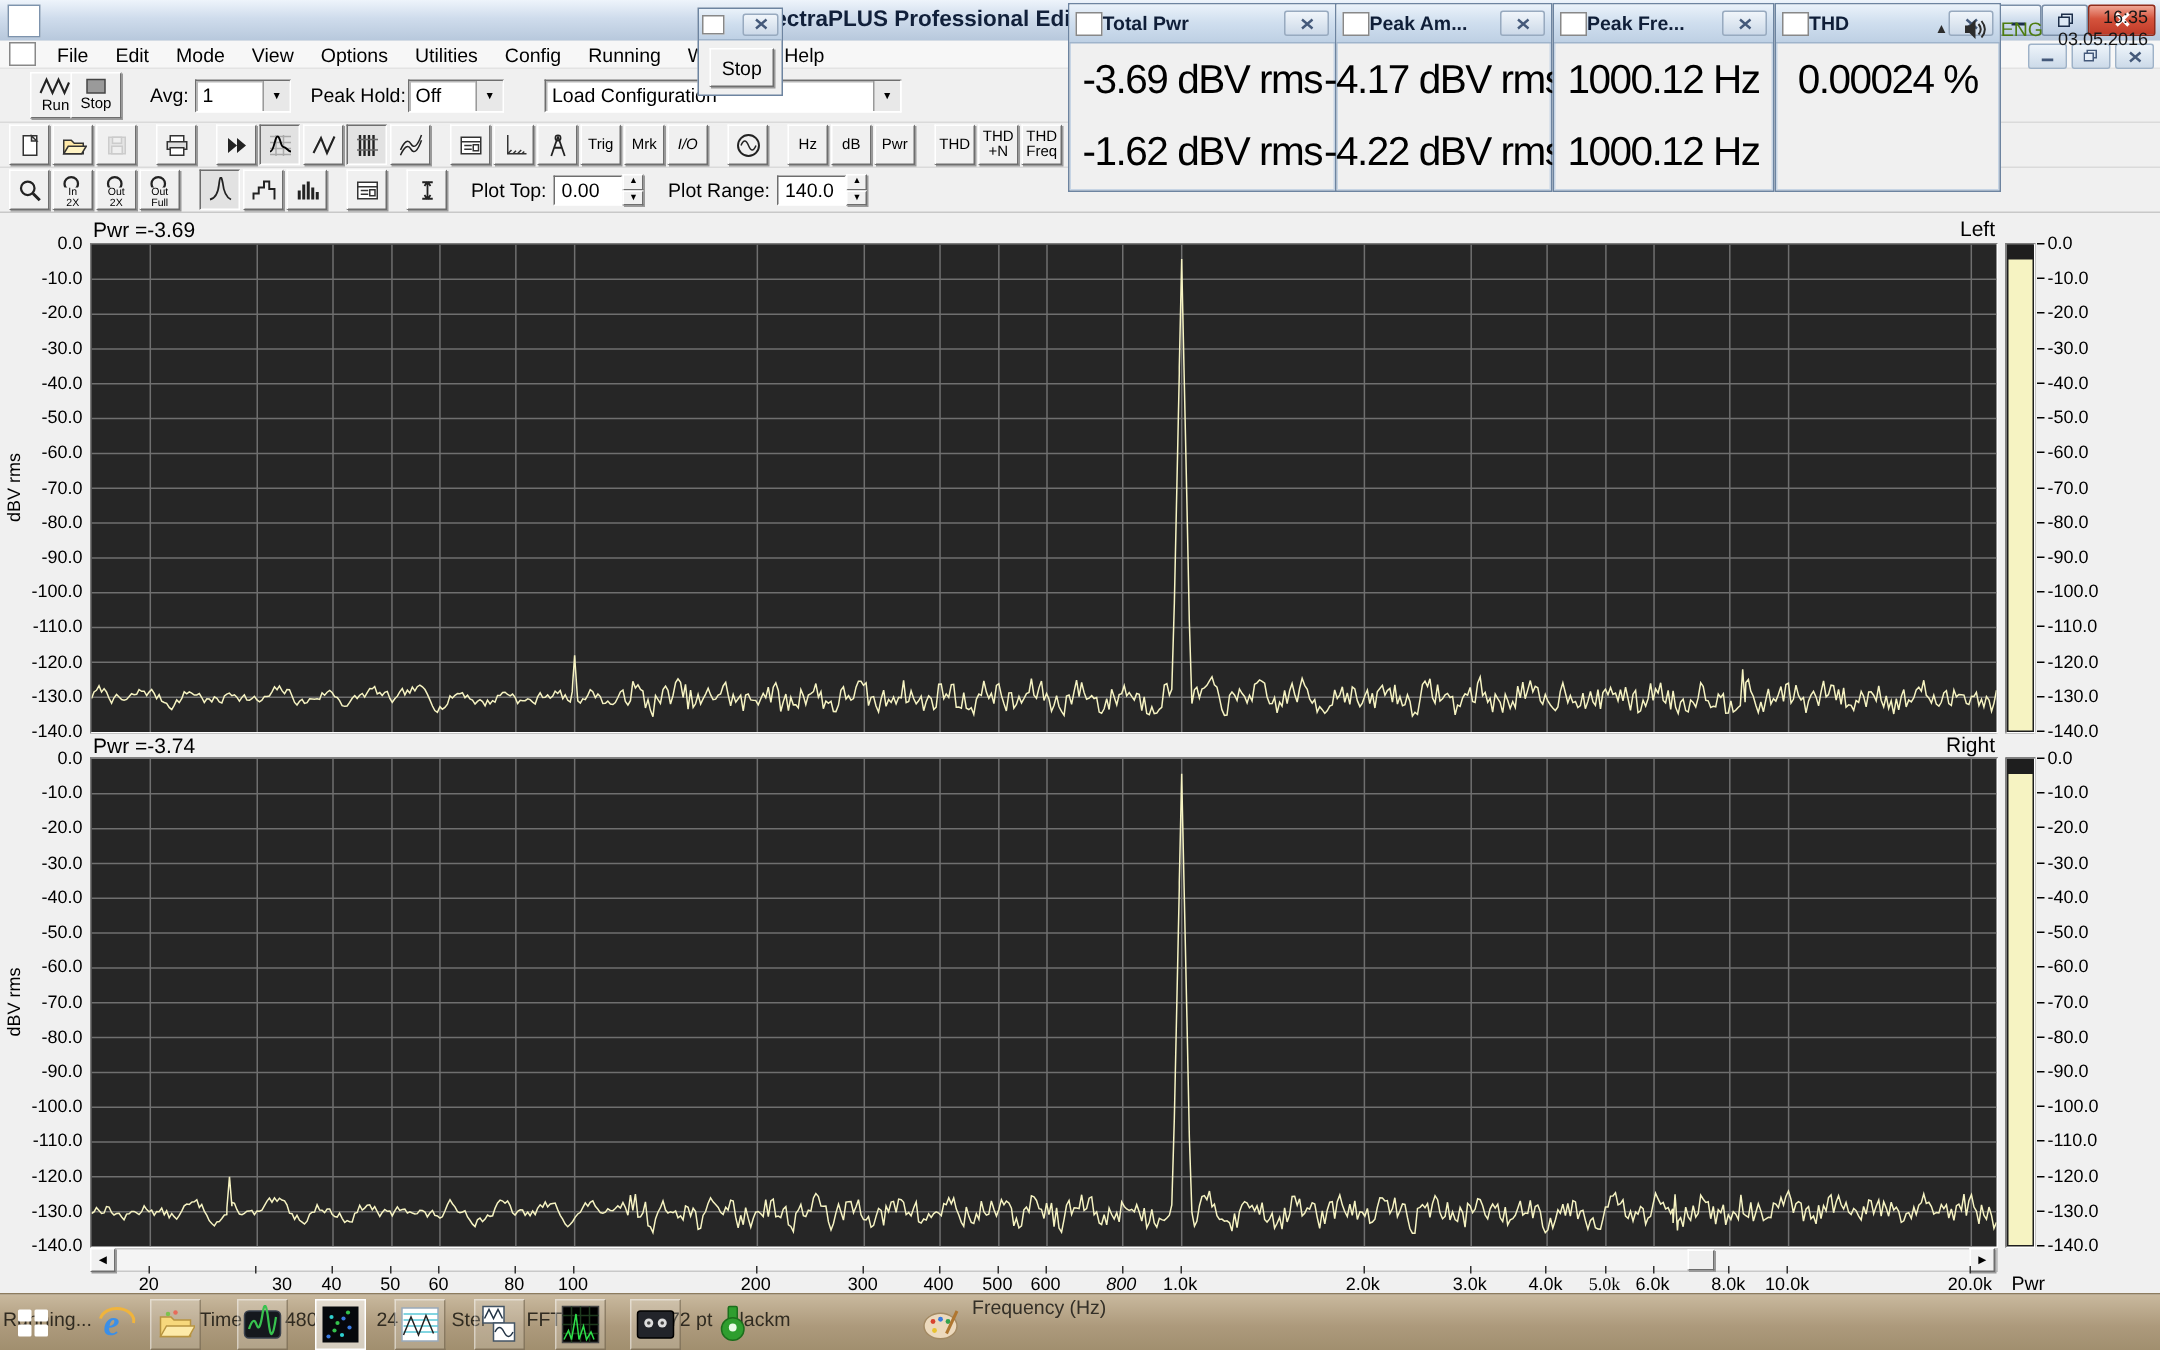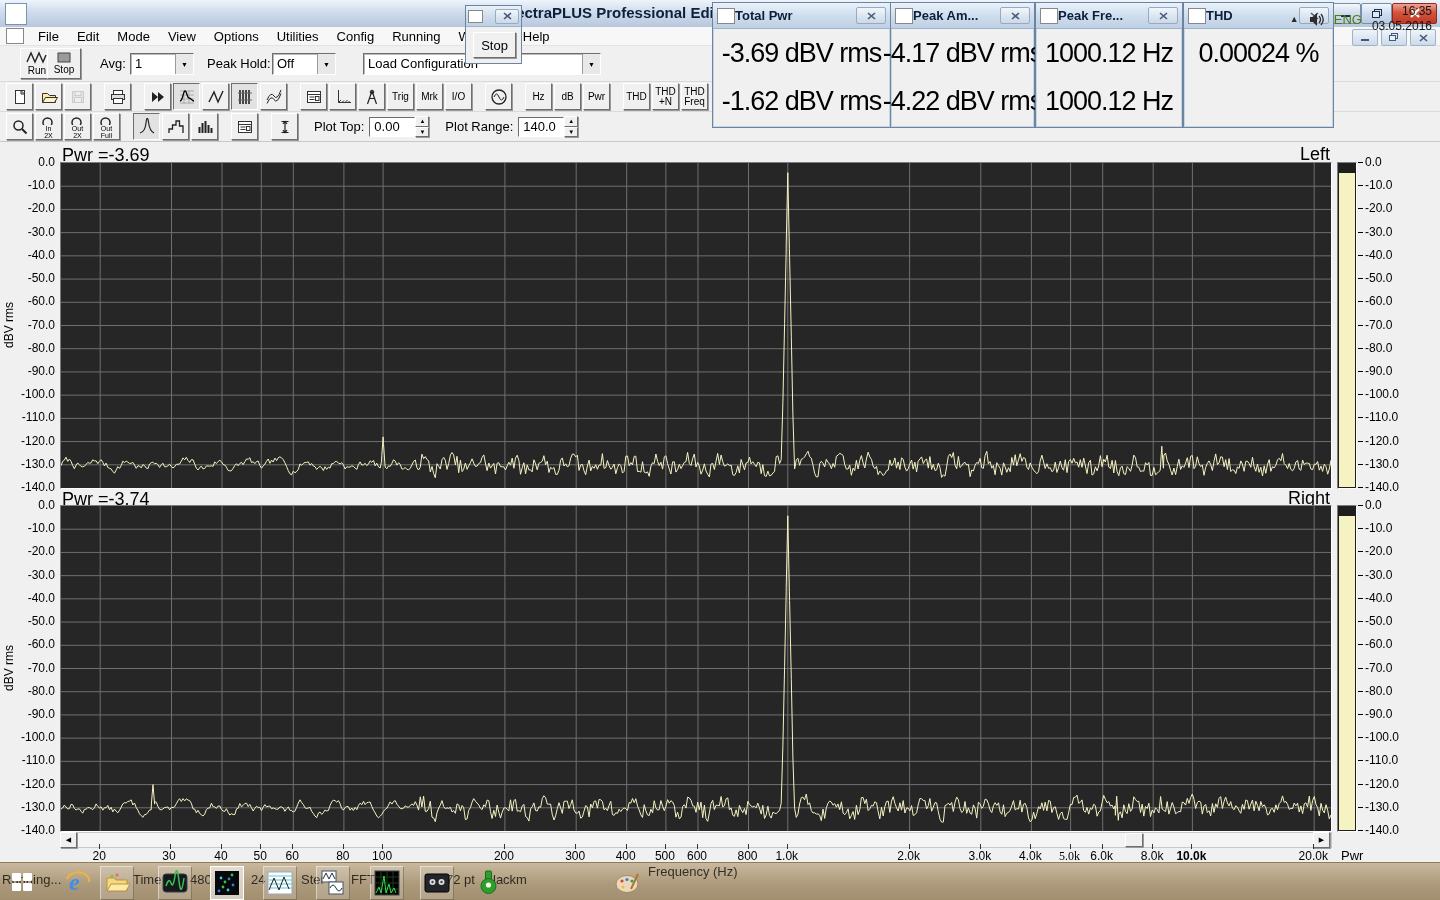--- a/index.html
+++ b/index.html
@@ -43,21 +43,21 @@
     align-items:center;justify-content:center;font-size:7px;flex:none}
   .numwrap{display:flex;align-items:center;flex:none}
   .numbox{width:46px;height:20px;background:#fff;border:1px solid;border-color:#6e6e6e #fff #fff #6e6e6e;
     font-size:13px;padding:1px 4px;box-sizing:border-box}
   .spin{display:flex;flex-direction:column;width:14px;height:21px;flex:none}
   .spin div{flex:1;font-size:6px;display:flex;align-items:center;justify-content:center}
   
   .plot{position:absolute;left:60px;width:1270px;height:325px;background:#262626;
     border:1px solid;border-color:#7c7c7c #fdfdfd #fdfdfd #7c7c7c}
   #plotbox0{top:162px}#plotbox1{top:505px}
-  .phead{position:absolute;font-size:18px;white-space:nowrap}
+  .phead{position:absolute;font-size:14px;white-space:nowrap}
   .vlabel{position:absolute;left:-22px;width:62px;text-align:center;font-size:12px;transform:rotate(-90deg)}
   .ylab span,.mscale span{position:absolute;font-size:12px;white-space:nowrap}
   .ylab span{right:0;text-align:right}
   .mscale .tick{position:absolute;width:5px;height:1px;background:#000;left:0}
   .meter{position:absolute;left:1337px;width:18px;height:325px;background:#1e1e1e;
     border:1px solid;border-color:#7c7c7c #fdfdfd #fdfdfd #7c7c7c;box-sizing:content-box}
   .meter .fill{position:absolute;left:1px;right:1px;bottom:1px;background:#f6f3c2}
   
   .hscroll{position:absolute;left:60px;top:832px;width:1272px;height:16px;background:#f4f4f4;
     border:1px solid #c8c8c8;box-sizing:border-box}
@@ -269,21 +269,21 @@
         <circle cx="9" cy="4" r="1.8" fill="none" stroke="#222"></circle>
       </svg>
     </div>
     <div class="tbtn raised">
       <span style="white-space: pre-line;">Trig</span>
     </div>
     <div class="tbtn raised">
       <span style="white-space: pre-line;">Mrk</span>
     </div>
     <div class="tbtn raised">
-      <span style="white-space: pre-line;">I/O</span>
+      <span style="white-space: pre-line; font-style: italic;">I/O</span>
     </div>
     <div class="tsep"></div>
     <div class="tbtn raised">
       <svg width="18" height="18">
         <circle cx="9" cy="9" r="7" fill="none" stroke="#222" stroke-width="1.3"></circle>
         <path d="M4 9q2.5-6 5 0t5 0" fill="none" stroke="#222"></path>
       </svg>
     </div>
     <div class="tsep"></div>
     <div class="tbtn raised">
@@ -580,21 +580,21 @@
 
 <div class="hscroll"></div>
 <div class="sbtn raised" style="left:60px">◀</div>
 <div class="sbtn raised" style="left:1313px">▶</div>
 <div class="sthumb raised" style="left:1125px"></div>
 
 <div id="xaxis" style="position:absolute;left:60px;top:849px;width:1270px">
     <i style="left: 39.2173px;"></i>
     <span style="left: 39.2173px;">20</span>
     <i style="left: 110.477px;"></i>
-    <span style="left: 109px;">30</span>
+    <span style="left: 128px;">30</span>
     <i style="left: 161.037px;"></i>
     <span style="left: 161.037px;">40</span>
     <i style="left: 200.255px;"></i>
     <span style="left: 200.255px;">50</span>
     <i style="left: 232.297px;"></i>
     <span style="left: 232.297px;">60</span>
     <i style="left: 282.857px;"></i>
     <span style="left: 282.857px;">80</span>
     <i style="left: 322.075px;"></i>
     <span style="left: 322.075px;">100</span>
@@ -602,37 +602,37 @@
     <span style="left: 443.895px;">200</span>
     <i style="left: 515.155px;"></i>
     <span style="left: 515.155px;">300</span>
     <i style="left: 565.715px;"></i>
     <span style="left: 565.715px;">400</span>
     <i style="left: 604.932px;"></i>
     <span style="left: 604.932px;">500</span>
     <i style="left: 636.975px;"></i>
     <span style="left: 636.975px;">600</span>
     <i style="left: 687.535px;"></i>
-    <span style="left: 687.535px;">800</span>
+    <span style="left: 687.535px; font-style: italic;">800</span>
     <i style="left: 726.752px;"></i>
     <span style="left: 726.752px;">1.0k</span>
     <i style="left: 848.572px;"></i>
     <span style="left: 848.572px;">2.0k</span>
     <i style="left: 919.832px;"></i>
     <span style="left: 919.832px;">3.0k</span>
     <i style="left: 970.392px;"></i>
     <span style="left: 970.392px;">4.0k</span>
     <i style="left: 1009.61px;"></i>
     <span style="left: 1009.61px; font-family: Liberation Serif, serif;">5.0k</span>
     <i style="left: 1041.65px;"></i>
     <span style="left: 1041.65px;">6.0k</span>
     <i style="left: 1092.21px;"></i>
     <span style="left: 1092.21px;">8.0k</span>
     <i style="left: 1131.43px;"></i>
-    <span style="left: 1131.43px; font-weight: bold;">10.0k</span>
+    <span style="left: 1131.43px;">10.0k</span>
     <i style="left: 1253.25px;"></i>
     <span style="left: 1253.25px;">20.0k</span>
   </div>
 <div id="meter-axis-label">Pwr</div>
 <div id="xlabel">Frequency (Hz)</div>
 
 <div class="mw" id="mw0">
   <div class="mwt">
     <div class="ticon"></div>
     <div class="ttext">Total Pwr</div>

